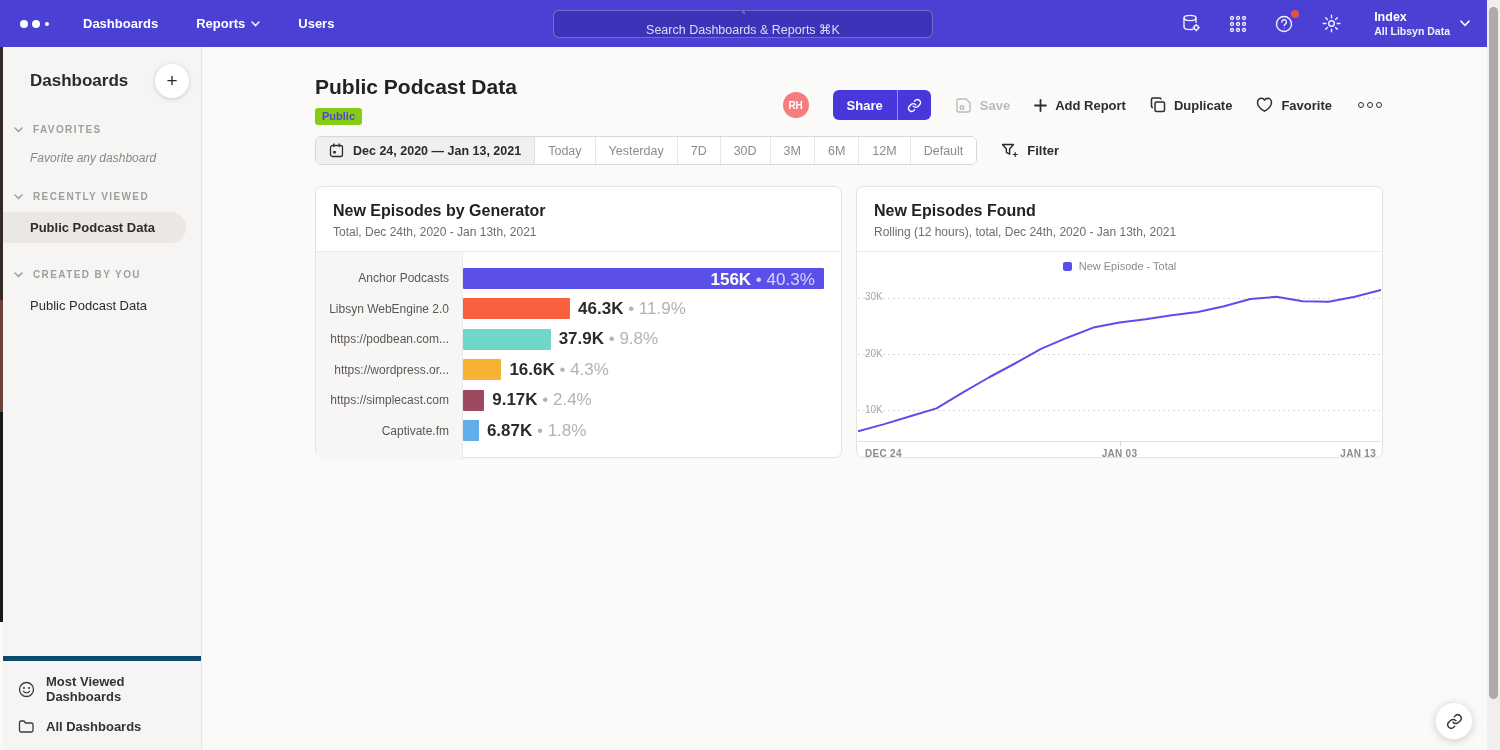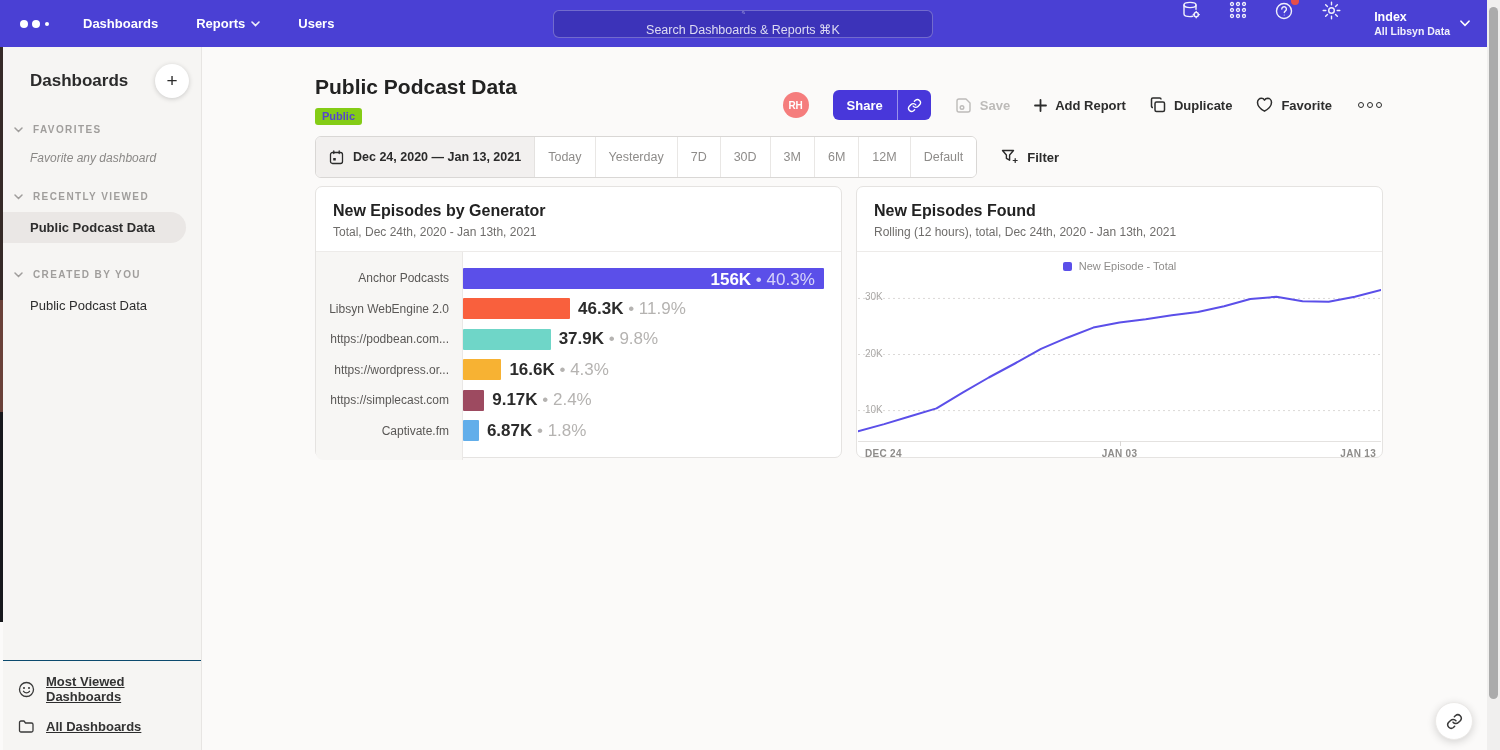--- a/index.html
+++ b/index.html
@@ -26,21 +26,21 @@
   .logo .dot-sm { width:4px; height:4px; border-radius:50%; background:#fff; margin-left:1px; }
   .nav-item { color:#fff; font-size:13px; font-weight:700; margin-right:38px;
     display:flex; align-items:center; gap:6px; cursor:pointer; }
   .nav-item svg { opacity:.9; }
   .nav-search {
     position:absolute; left:553px; top:10px; width:380px; height:28px;
     background:rgba(15,5,90,0.22); border:1px solid rgba(255,255,255,0.28);
     border-radius:6px; display:flex; align-items:center; justify-content:center;
     gap:8px; color:rgba(255,255,255,0.82); font-size:12.5px; cursor:text;flex-direction:column;
   }
-  .nav-right { position:absolute; right:30px; top:0; height:47px; display:flex; gap:26px; }
+  .nav-right { position:absolute; right:30px; top:0; height:47px; display:flex; align-items:center; gap:26px; }
   .nav-icon { color:#fff; opacity:.92; position:relative; cursor:pointer; display:flex; }
   .nav-badge { position:absolute; top:-3px; right:-4px; width:8px; height:8px; border-radius:50%; background:#f4503e; }
   .project-switch { display:flex; align-items:center; gap:10px; color:#fff; cursor:pointer; margin-left:6px; }
   .project-name { font-size:12.5px; font-weight:700; line-height:1.25; }
   .project-sub { font-size:10.5px; font-weight:600; opacity:.92; }
 
   
   .sidebar {
     position:absolute; left:3px; top:47px; width:199px; height:703px;
     background:#f6f5f3; border-right:1px solid #e7e5e3;
@@ -54,21 +54,21 @@
   }
   .sb-section { margin-top:26px; }
   .sb-section-head { display:flex; align-items:center; gap:10px; padding-left:11px; color:#a09e9c; cursor:pointer; }
   .sb-section-label { font-size:10px; font-weight:700; letter-spacing:1.4px; }
   .sb-empty { font-size:12px; font-style:italic; color:#8a8886; padding:16px 0 0 27px; }
   .sb-item { font-size:13px; color:#2d2d2d; padding:8px 0 8px 27px; margin-top:10px; cursor:pointer; }
   .sb-item.active {
     background:#eae7e5; font-weight:700; width:183px;
     border-radius:0 17px 17px 0;
   }
-  .sb-footer { position:absolute; bottom:0; left:0; width:100%; border-top:1px solid #0c4a6e; padding:6px 0 8px 0;text-decoration:underline; }
+  .sb-footer { position:absolute; bottom:0; left:0; width:100%; border-top:5px solid #0c4a6e; padding:6px 0 8px 0; }
   .sb-foot-item { display:flex; align-items:center; gap:11px; padding:7px 0 7px 15px; font-size:13px; font-weight:700; color:#333; cursor:pointer; }
   .sb-foot-item.plain { font-weight:400; color:#2d2d2d; }
   .sb-foot-item svg { color:#3a3a3a; flex:none; }
 
   
   .main { position:absolute; left:202px; top:47px; width:1285px; height:703px; }
   .page-head { position:absolute; left:113px; top:28px; width:1069px; }
   .page-title { font-size:21px; font-weight:800; color:#222; }
   .page-badge {
     display:inline-block; margin-top:9px; padding:2px 7px 3px;
@@ -82,21 +82,21 @@
   .share-split { display:flex; height:30px; border-radius:6px; overflow:hidden; background:#4837da; cursor:pointer; }
   .share-main { color:#fff; font-size:13px; font-weight:700; padding:0 14px; display:flex; align-items:center; }
   .share-link { width:34px; display:flex; align-items:center; justify-content:center; color:#fff; border-left:1px solid rgba(255,255,255,0.45); }
   .action-btn { display:flex; align-items:center; gap:8px; font-size:13px; font-weight:700; color:#2d2d2d; cursor:pointer; background:none; border:none; font-family:inherit; }
   .action-btn.disabled { color:#bdbbb9; cursor:default; }
   .action-more { display:flex; gap:3px; cursor:pointer; padding:4px 2px; }
   .action-more i { width:6px; height:6px; border:1.4px solid #2d2d2d; border-radius:50%; display:block; }
 
   
   .datebar { position:absolute; left:113px; top:89px; display:flex; align-items:center; }
-  .seg-control { display:flex; height:42px; border:1px solid #d9d7d5; border-radius:6px; background:#fff; overflow:hidden; }
+  .seg-control { display:flex; height:29px; border:1px solid #d9d7d5; border-radius:6px; background:#fff; overflow:hidden; }
   .seg-range {
     display:flex; align-items:center; gap:9px; padding:0 13px; background:#f2f0ef;
     font-size:12.5px; font-weight:700; color:#2b2b2b; border-right:1px solid #e4e2e0; cursor:pointer;
   }
   .seg-btn {
     display:flex; align-items:center; padding:0 13px; font-size:12.5px; color:#8e8c8a;
     border-right:1px solid #e9e7e5; cursor:pointer; background:#fff; border-top:none; border-bottom:none; border-left:none; font-family:inherit;
   }
   .seg-btn:last-child { border-right:none; }
   .filter-btn { display:flex; align-items:center; gap:9px; margin-left:24px; font-size:13px; font-weight:700; color:#2b2b2b; cursor:pointer; }

